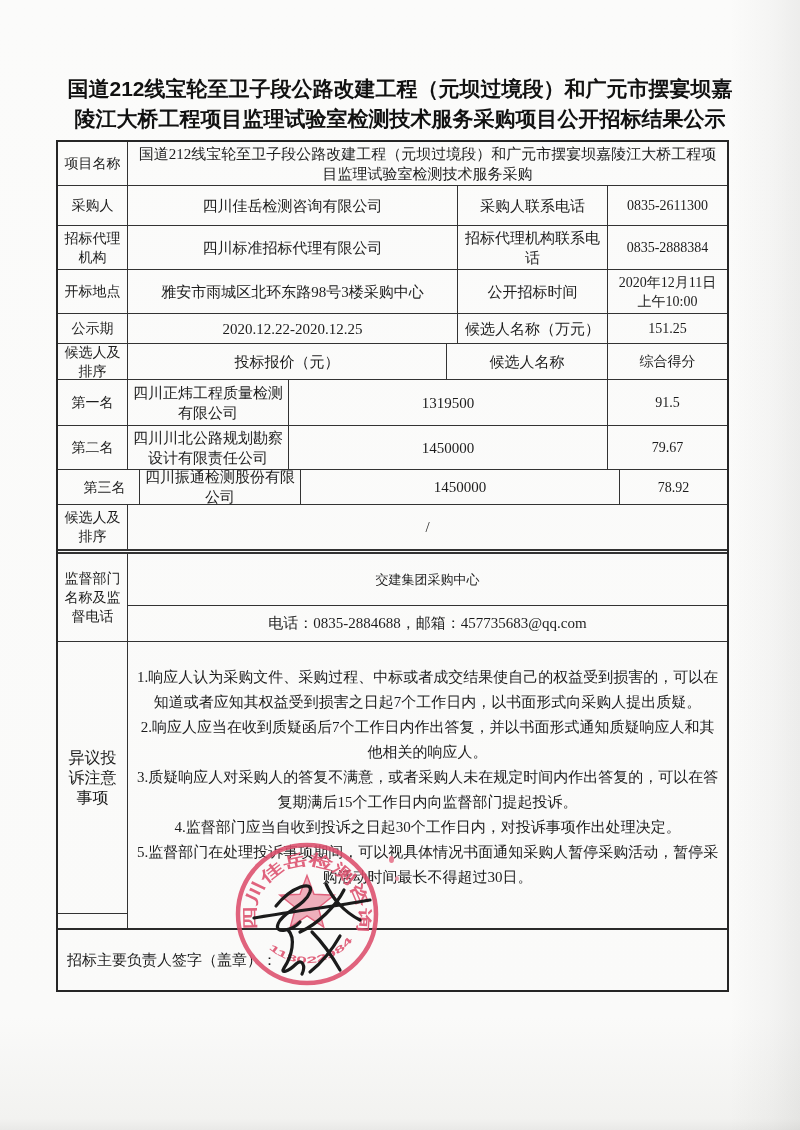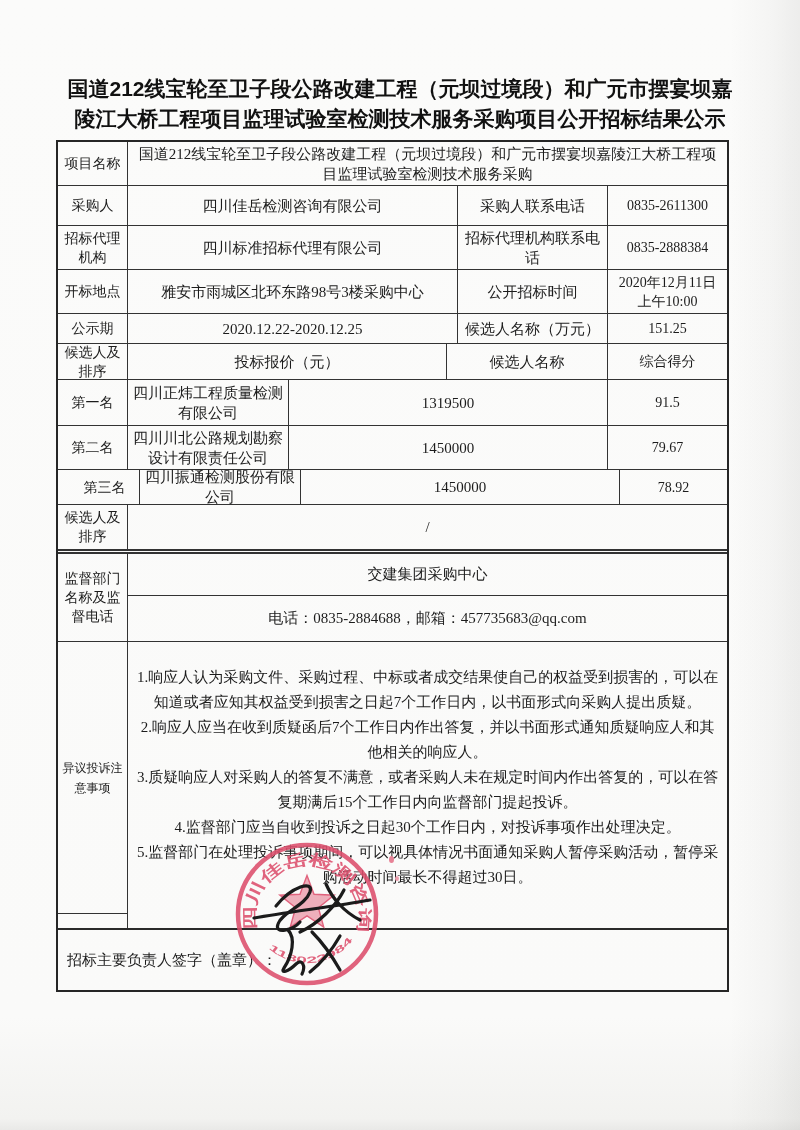--- a/index.html
+++ b/index.html
@@ -27,27 +27,27 @@
   .w-l2{width:150px;}
   .w-val{flex:1;font-size:14px;line-height:19px;}
   .w-name{width:161px;}
   .w-price{width:319px;}
   .w-full{flex:1;}
   .h-r1{height:43px;} .h-r2{height:39px;} .h-r3{height:43px;} .h-r4{height:43px;}
   .h-r5{height:29px;} .h-r6{height:35px;} .h-r7{height:45px;} .h-r8{height:43px;}
   .h-r9{height:34px;padding-left:12px;} .h-r10{height:44px;} .h-r11{height:87px;} .h-r12{height:286px;}
   .h-r13{height:60px;}
   .sup-col{display:flex;flex-direction:column;flex:1;}
-  .sup-col .sub1{box-sizing:border-box;height:42px;border-bottom:1.5px solid #333;
-        display:flex;align-items:center;justify-content:center;font-size:15px;}
+  .sup-col .sub1{box-sizing:border-box;height:52px;border-bottom:1.5px solid #333;
+        display:flex;align-items:center;justify-content:center;font-size:13px;}
   .sup-col .sub2{flex:1;display:flex;align-items:center;justify-content:center;font-size:15px;}
   .obj-label-col{width:70px;box-sizing:border-box;border-right:1.5px solid #333;
         display:flex;flex-direction:column;}
   .obj-label-main{flex:1;display:flex;align-items:center;justify-content:center;
-        text-align:center;font-size:12px;line-height:20px;padding:2px 0;}
+        text-align:center;font-size:16px;line-height:20px;padding:2px 8px;}
   .obj-label-stub{height:14px;border-top:1.5px solid #333;}
   .obj-body{flex:1;display:flex;flex-direction:column;justify-content:center;
         padding:6px 6px 22px 6px;}
   .obj-item{text-align:center;font-size:15px;line-height:25px;}
   .sign-cell{flex:1;display:flex;align-items:center;padding-left:9px;font-size:15px;}
   .seal{position:absolute;left:232px;top:838px;width:150px;height:150px;z-index:5;
         opacity:0.88;pointer-events:none;}
   .signature{position:absolute;left:248px;top:872px;width:140px;height:110px;z-index:6;
         pointer-events:none;}
   .speck{position:absolute;border-radius:50%;z-index:4;}

